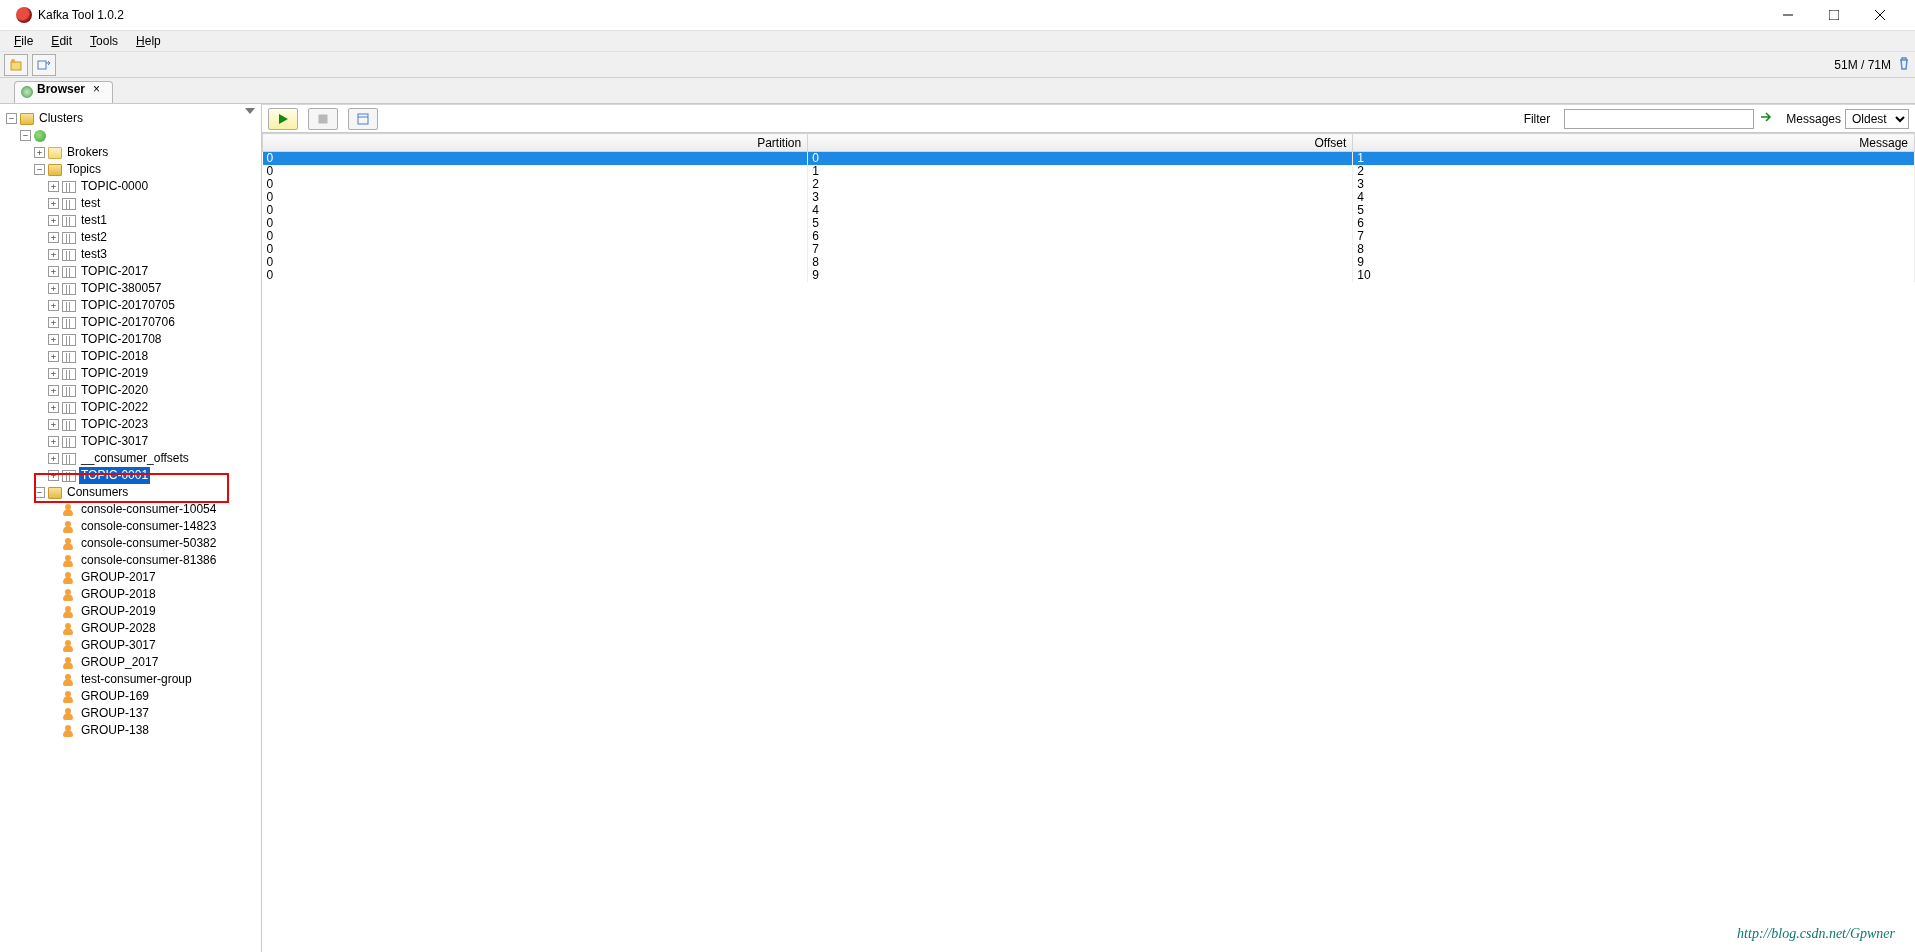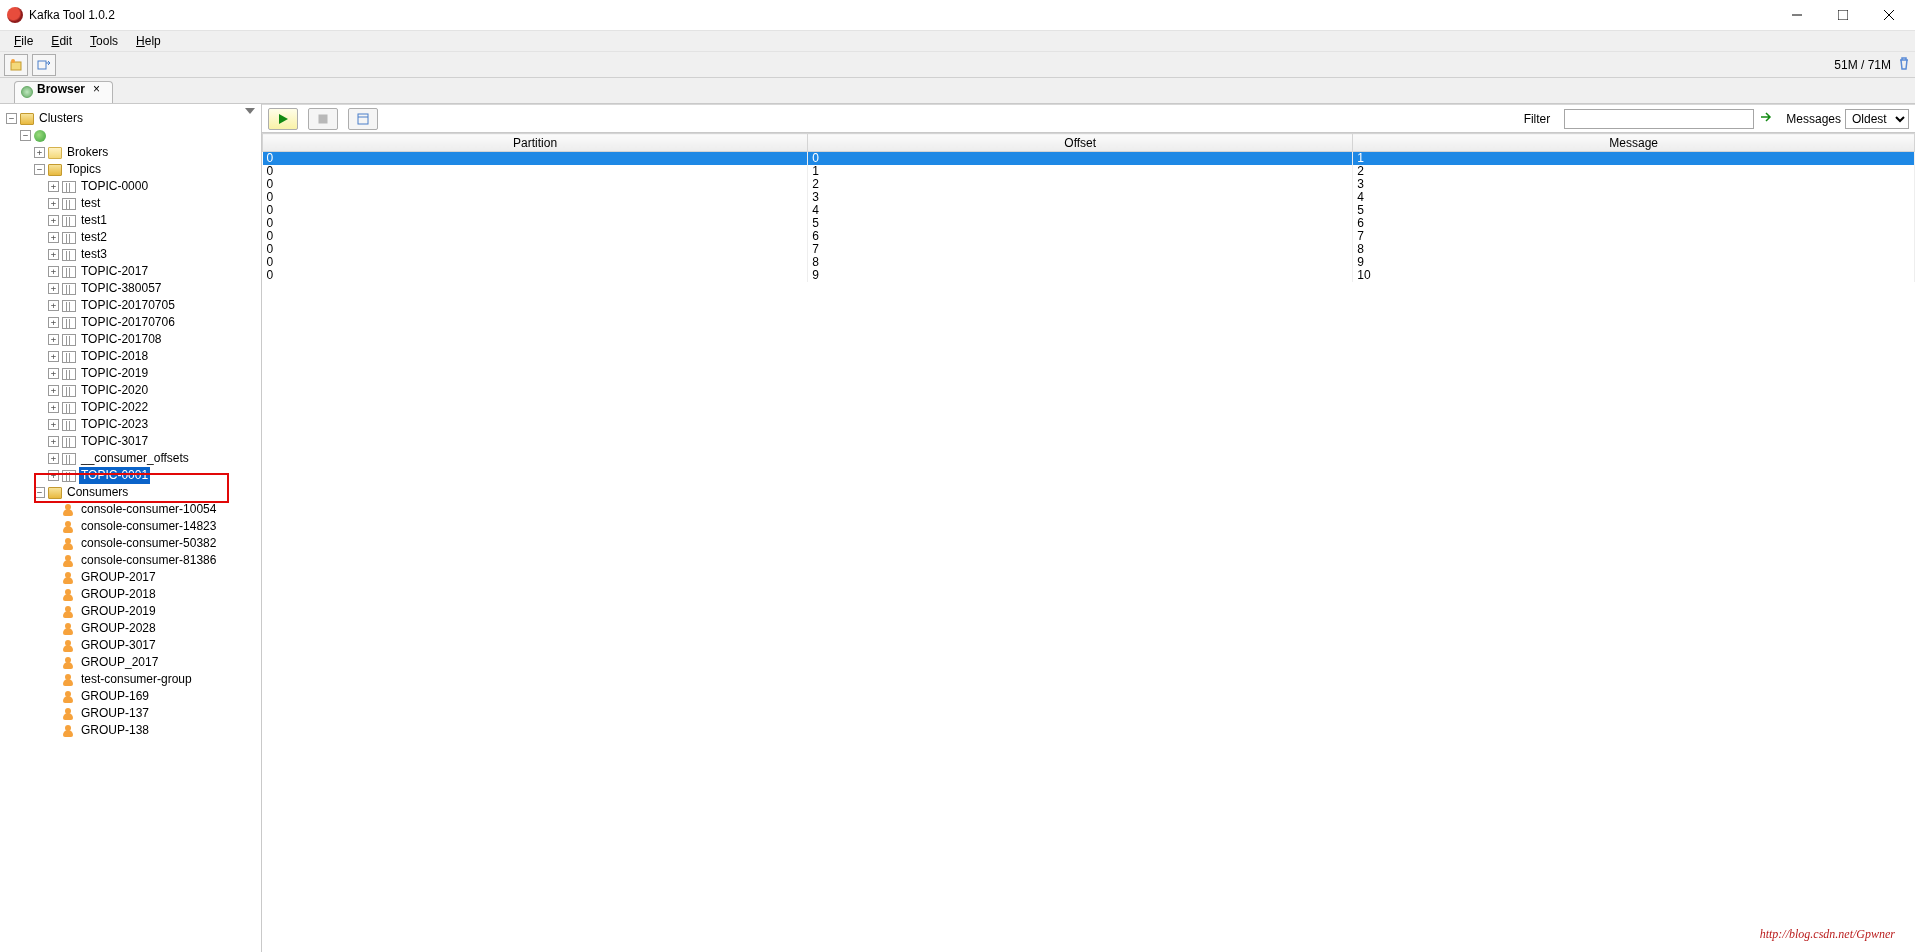--- a/index.html
+++ b/index.html
@@ -1,19 +1,19 @@
 <!DOCTYPE html>
 <html><head>
 <meta charset="utf-8">
 <style>
 * { box-sizing: border-box; margin: 0; padding: 0; font-family: "Segoe UI", Tahoma, sans-serif; font-size: 12px; }
 body { background: #fff; color: #000; overflow: hidden; }
 
 
-.titlebar { height: 30px; display: flex; align-items: center; padding: 0 3px; background: #fff; }
+.titlebar { height: 30px; display: flex; align-items: center; padding: 0 12px; background: #fff; }
 .titlebar .app-icon { width: 16px; height: 16px; background: radial-gradient(circle at 40% 40%, #e74c3c 45%, #8e1b1b 60%); border-radius: 50%; margin: 0 6px 0 4px; }
 .titlebar .title { font-size: 12px; }
 .titlebar .win-controls { margin-left: auto; display: flex; }
 .titlebar .win-btn { width: 46px; height: 30px; display:flex; align-items:center; justify-content:center; }
 .titlebar .win-btn svg { width: 10px; height: 10px; stroke:#000; stroke-width:1; fill:none; }
 
 
 .menubar { height: 22px; background: #f0f0f0; border-top:1px solid #e3e3e3; border-bottom:1px solid #e3e3e3; display:flex; align-items:center; padding:0 6px; gap:2px;text-align:center;}
 .menubar .menu-item { padding: 2px 8px; }
 .menubar .menu-item u { text-decoration: underline; }
@@ -74,26 +74,26 @@
 .c-toolbar .cbtn svg{width:12px;height:12px;}
 .c-toolbar .spacer{flex:1;}
 .c-toolbar .flabel{margin-right:14px;}
 .c-toolbar input.filter{width:190px;height:20px;border:1px solid #a6a6a6;padding:0 3px;}
 .c-toolbar .go svg{width:12px;height:12px;stroke:#138a13;fill:#138a13; margin:0 14px 0 6px;}
 .c-toolbar select{height:20px;border:1px solid #a6a6a6;background:#fff;padding:0 2px;width:64px;margin-left:4px;}
 
 
 .tbl-wrap { border-top:1px solid #c9c9c9; flex:1; overflow:auto;}
 table.data { width:100%; border-collapse:collapse; table-layout:fixed;}
-table.data th { background:linear-gradient(#fbfbfb,#ececec); border:1px solid #d4d4d4; font-weight:normal; padding:1px 12px; text-align:center; height:18px;}
+table.data th { background:linear-gradient(#fbfbfb,#ececec); border:1px solid #d4d4d4; font-weight:normal; padding:1px 6px; text-align:right; height:18px;}
 table.data td { border-right:1px solid #eee; padding:0 4px; height:13px; line-height:13px; font-size:12px; text-align:left;}
 table.data tr.selected td { background:#1e88e5; color:#fff; }
 table.data col.c1{width:33%;} col.c2{width:33%;} col.c3{width:34%;}
 
-.watermark { position:fixed; right:20px; bottom:10px; color:#b91c1c; font-size:12px; font-style:italic; font-family:Georgia,serif; pointer-events:none;}
+.watermark { position:fixed; right:20px; bottom:10px; color:#0f766e; font-size:14px; font-style:italic; font-family:Georgia,serif; pointer-events:none;}
 </style>
 </head>
 <body>
 
 <div class="titlebar">
   <span class="app-icon"></span>
   <span class="title">Kafka Tool  1.0.2</span>
   <div class="win-controls">
     <div class="win-btn">
         <svg viewBox="0 0 10 10">

